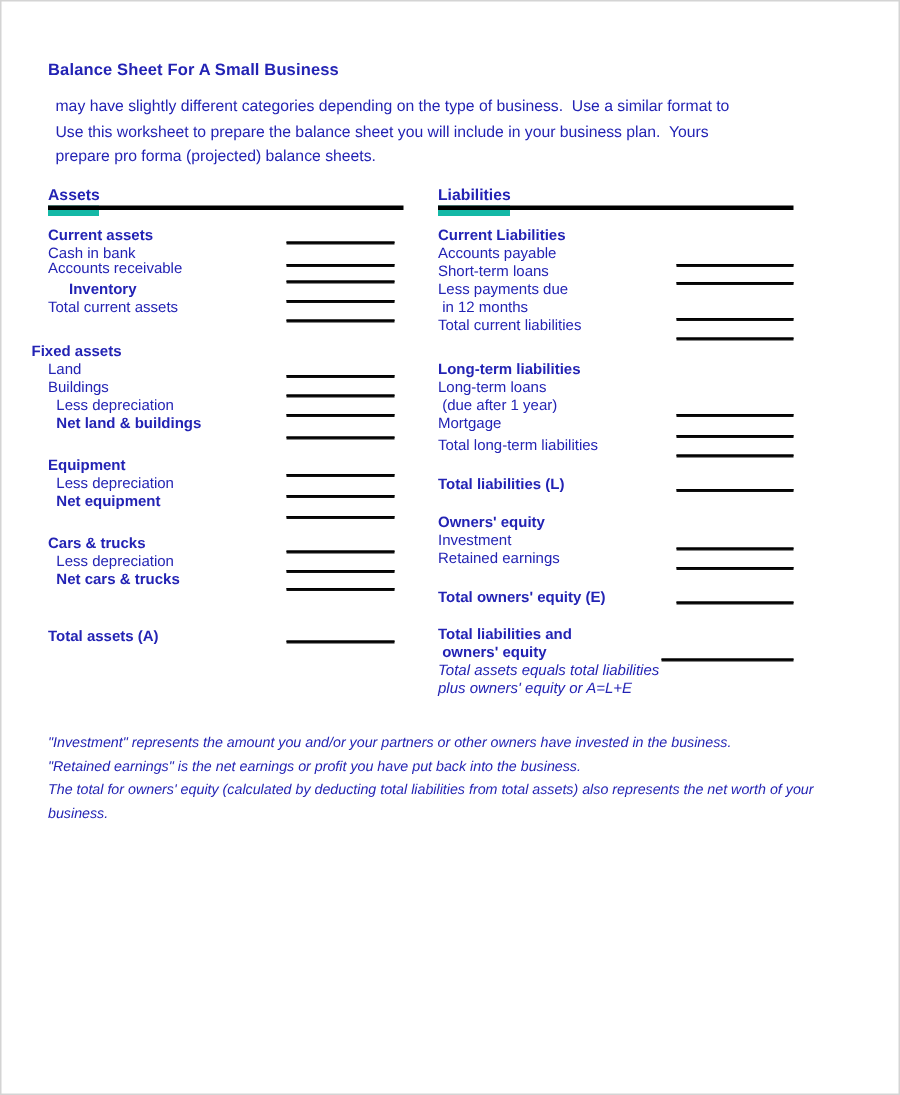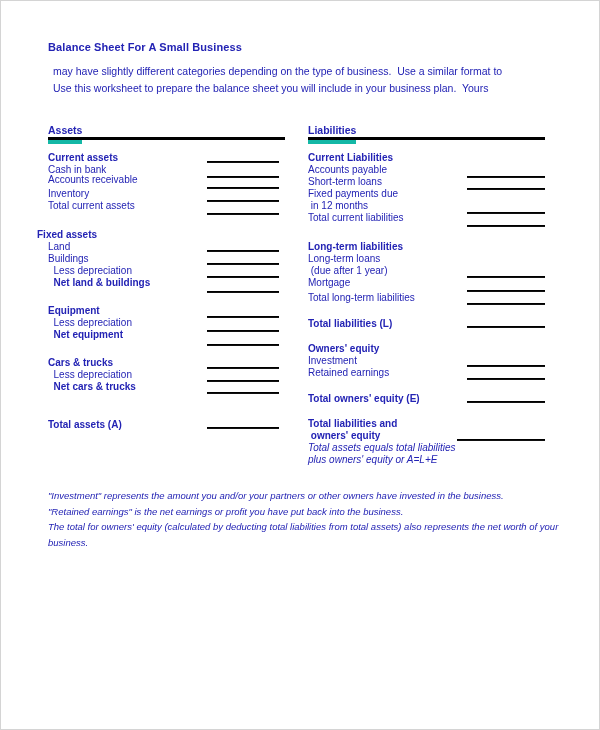--- a/index.html
+++ b/index.html
@@ -19,21 +19,20 @@
     border: 1px solid #d4d4d4;
     box-sizing: border-box;
     overflow: hidden;
   }
   .doc {
     position: absolute;
     left: 0;
     top: 0;
     width: 524px;
     height: 730px;
-    margin-left: 16px;
   }
   .b { font-weight: bold; }
   .i { font-style: italic; text-align: right; }
 
   .title {
     position: absolute;
     left: 31px;
     top: 40px;
     font-size: 11px;
     font-weight: bold;
@@ -107,31 +106,32 @@
 <body>
 
 <div class="page">
   <div class="doc">
 
     <div class="title">Balance Sheet For A Small Business</div>
 
     <div class="intro">
       <div>may have slightly different categories depending on the type of business.  Use a similar format to</div>
       <div>Use this worksheet to prepare the balance sheet you will include in your business plan.  Yours</div>
+      <div>prepare pro forma (projected) balance sheets.</div>
     </div>
 
     <div class="colhead" style="left:31px; top:123px;">
       <span>Assets</span>
     </div>
     <div class="headrule" style="left:31px; top:136px; width:237px;"></div>
 
     <div class="lbl b" style="left:31px; top:151px;">Current assets</div>
     <div class="lbl" style="left:31px; top:163px;">Cash in bank</div>
     <div class="lbl" style="left:31px; top:173px;">Accounts receivable</div>
-    <div class="lbl" style="left:31px; top:187px;">Inventory</div>
+    <div class="lbl" style="left:45px; top:187px;font-weight:bold;">Inventory</div>
     <div class="lbl" style="left:31px; top:199px;">Total current assets</div>
 
     <div class="rule" style="left:190px; top:160px; width:72px;"></div>
     <div class="rule" style="left:190px; top:175px; width:72px;"></div>
     <div class="rule" style="left:190px; top:186px; width:72px;"></div>
     <div class="rule" style="left:190px; top:199px; width:72px;"></div>
     <div class="rule" style="left:190px; top:212px; width:72px;"></div>
 
     <div class="lbl b" style="left:20px; top:228px;">Fixed assets</div>
     <div class="lbl" style="left:31px; top:240px;">Land</div>
@@ -164,21 +164,21 @@
     <div class="rule" style="left:190px; top:426px; width:72px;"></div>
 
     <div class="colhead" style="left:291px; top:123px;">
       <span>Liabilities</span>
     </div>
     <div class="headrule" style="left:291px; top:136px; width:237px;"></div>
 
     <div class="lbl b" style="left:291px; top:151px;">Current Liabilities</div>
     <div class="lbl" style="left:291px; top:163px;">Accounts payable</div>
     <div class="lbl" style="left:291px; top:175px;">Short-term loans</div>
-    <div class="lbl" style="left:291px; top:187px;">Fixed payments due</div>
+    <div class="lbl" style="left:291px; top:187px;">Less payments due</div>
     <div class="lbl" style="left:291px; top:199px;"> in 12 months</div>
     <div class="lbl" style="left:291px; top:211px;">Total current liabilities</div>
 
     <div class="rule" style="left:450px; top:175px; width:78px;"></div>
     <div class="rule" style="left:450px; top:187px; width:78px;"></div>
     <div class="rule" style="left:450px; top:211px; width:78px;"></div>
     <div class="rule" style="left:450px; top:224px; width:78px;"></div>
 
     <div class="lbl b" style="left:291px; top:240px;">Long-term liabilities</div>
     <div class="lbl" style="left:291px; top:252px;">Long-term loans</div>

